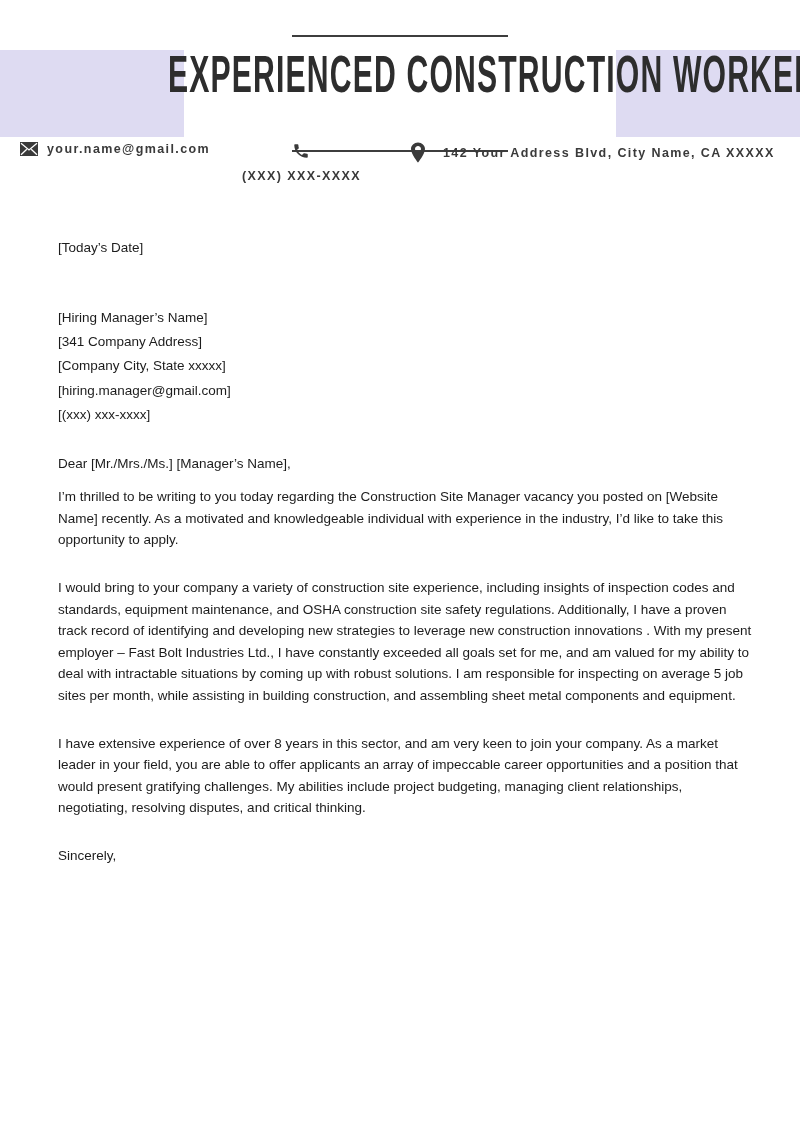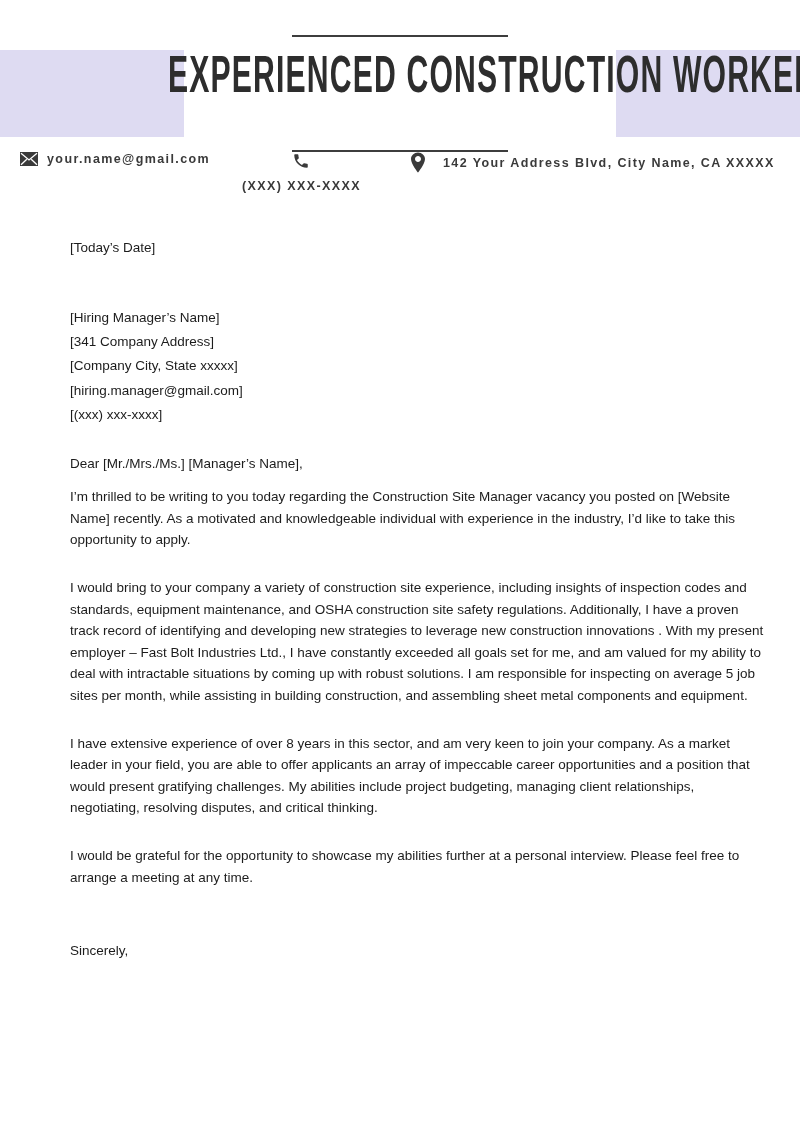--- a/index.html
+++ b/index.html
@@ -45,39 +45,39 @@
     line-height: 56px;
     font-weight: 700;
     letter-spacing: 2px;
     color: #2d2d2d;
     transform: scaleX(0.58);
     transform-origin: 50% 50%;
   }
 
   .contact {
     position: absolute;
-    top: 152px;
+    top: 142px;
     display: flex;
     align-items: center;
     gap: 9px;
     color: #3a3a3a;
     font-size: 12.5px;
     font-weight: 700;
     letter-spacing: 1.4px;
     white-space: nowrap;
   }
   .contact-email   { left: 20px; }
   .contact-phone   { left: 242px; flex-direction: column; }
   .contact-address { left: 410px; gap: 17px; }
   .contact svg { flex: 0 0 auto; display: block; }
 
   
   .letter {
     position: absolute;
-    left: 70px;
+    left: 58px;
     top: 237px;
     width: 695px;
     font-size: 13.5px;
     line-height: 21.6px;
     color: #1c1c1c;
   }
   .letter p { margin: 0; }
   .date        { margin-bottom: 26px !important; }
   .recipient   { margin-bottom: 25px; margin-top: 47px; }
   .recipient p { line-height: 24.4px; }
@@ -139,18 +139,17 @@
       <p>[Company City, State xxxxx]</p>
       <p>[hiring.manager@gmail.com]</p>
       <p>[(xxx) xxx-xxxx]</p>
     </div>
 
     <p class="salutation">Dear [Mr./Mrs./Ms.] [Manager’s Name],</p>
 
     <p class="para">I’m thrilled to be writing to you today regarding the Construction Site Manager vacancy you posted on [Website Name] recently. As a motivated and knowledgeable individual with experience in the industry, I’d like to take this opportunity to apply.</p>
     <p class="para">I would bring to your company a variety of construction site experience, including insights of inspection codes and standards, equipment maintenance, and OSHA construction site safety regulations. Additionally, I have a proven track record of identifying and developing new strategies to leverage new construction innovations . With my present employer – Fast Bolt Industries Ltd., I have constantly exceeded all goals set for me, and am valued for my ability to deal with intractable situations by coming up with robust solutions. I am responsible for inspecting on average 5 job sites per month, while assisting in building construction, and assembling sheet metal components and equipment.</p>
     <p class="para">I have extensive experience of over 8 years in this sector, and am very keen to join your company. As a market leader in your field, you are able to offer applicants an array of impeccable career opportunities and a position that would present gratifying challenges. My abilities include project budgeting, managing client relationships, negotiating, resolving disputes, and critical thinking.</p>
-    <p class="para para-last">I would be grateful for the opportunity to showcase my abilities further at a personal interview. Please feel free to arrange a meeting at any time.</p>
 
     <p class="closing">Sincerely,</p>
   </main>
 
 </div>
 
 </body></html>

